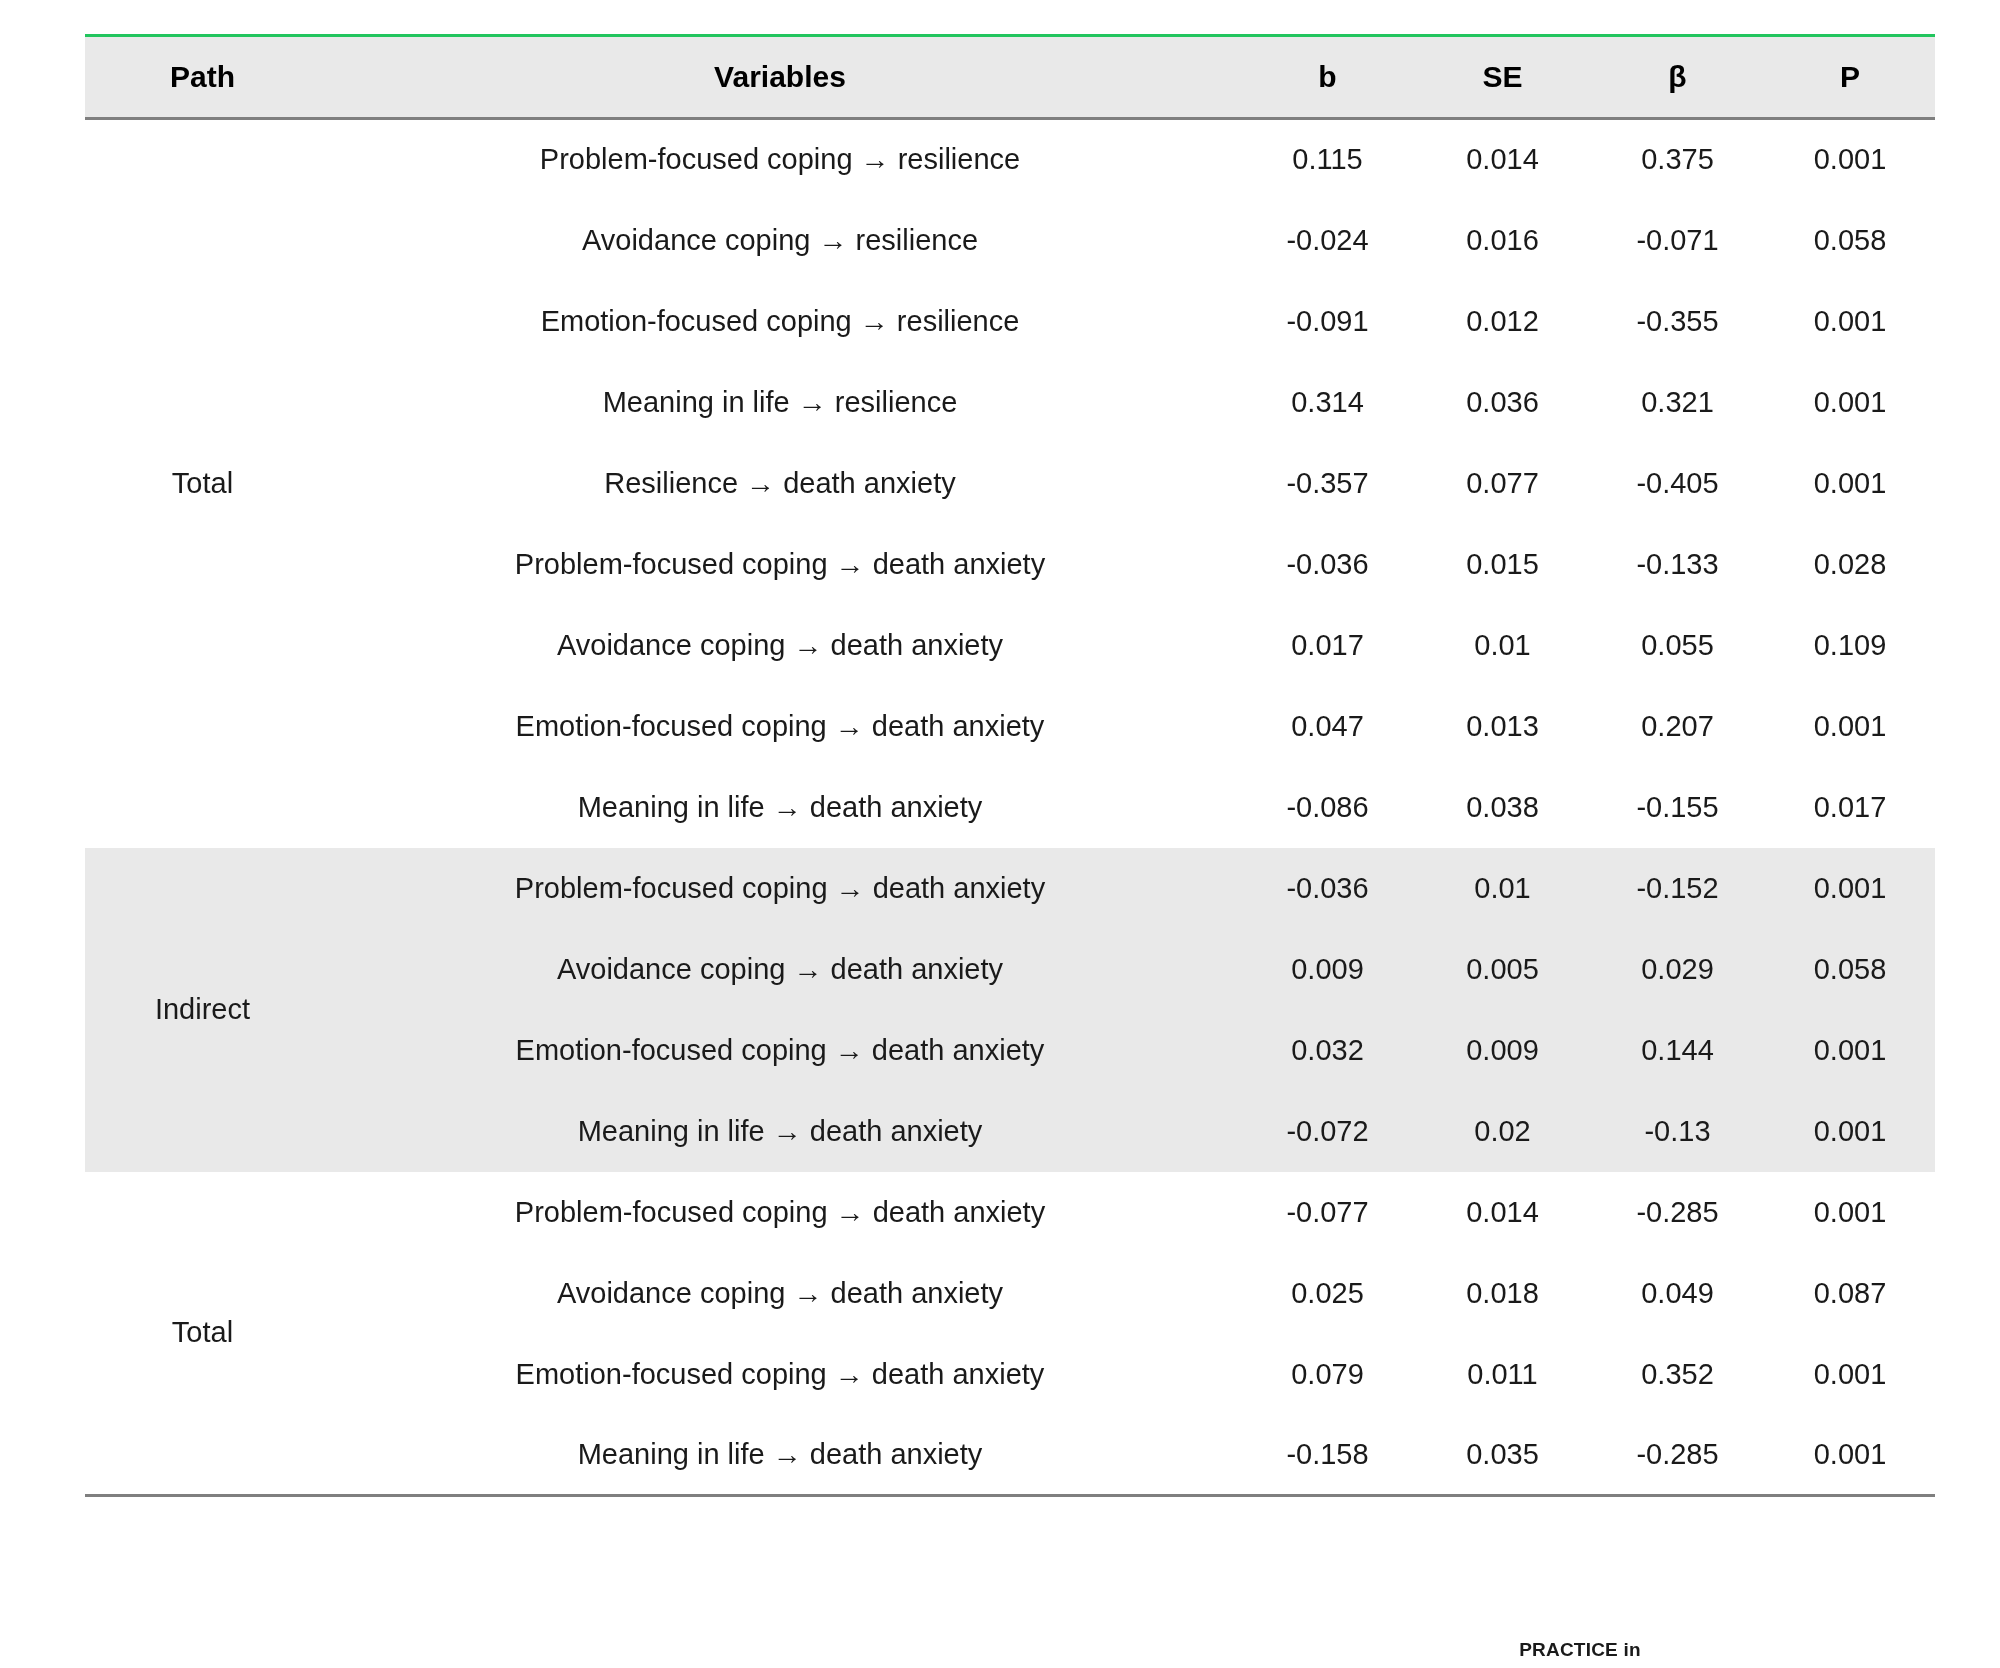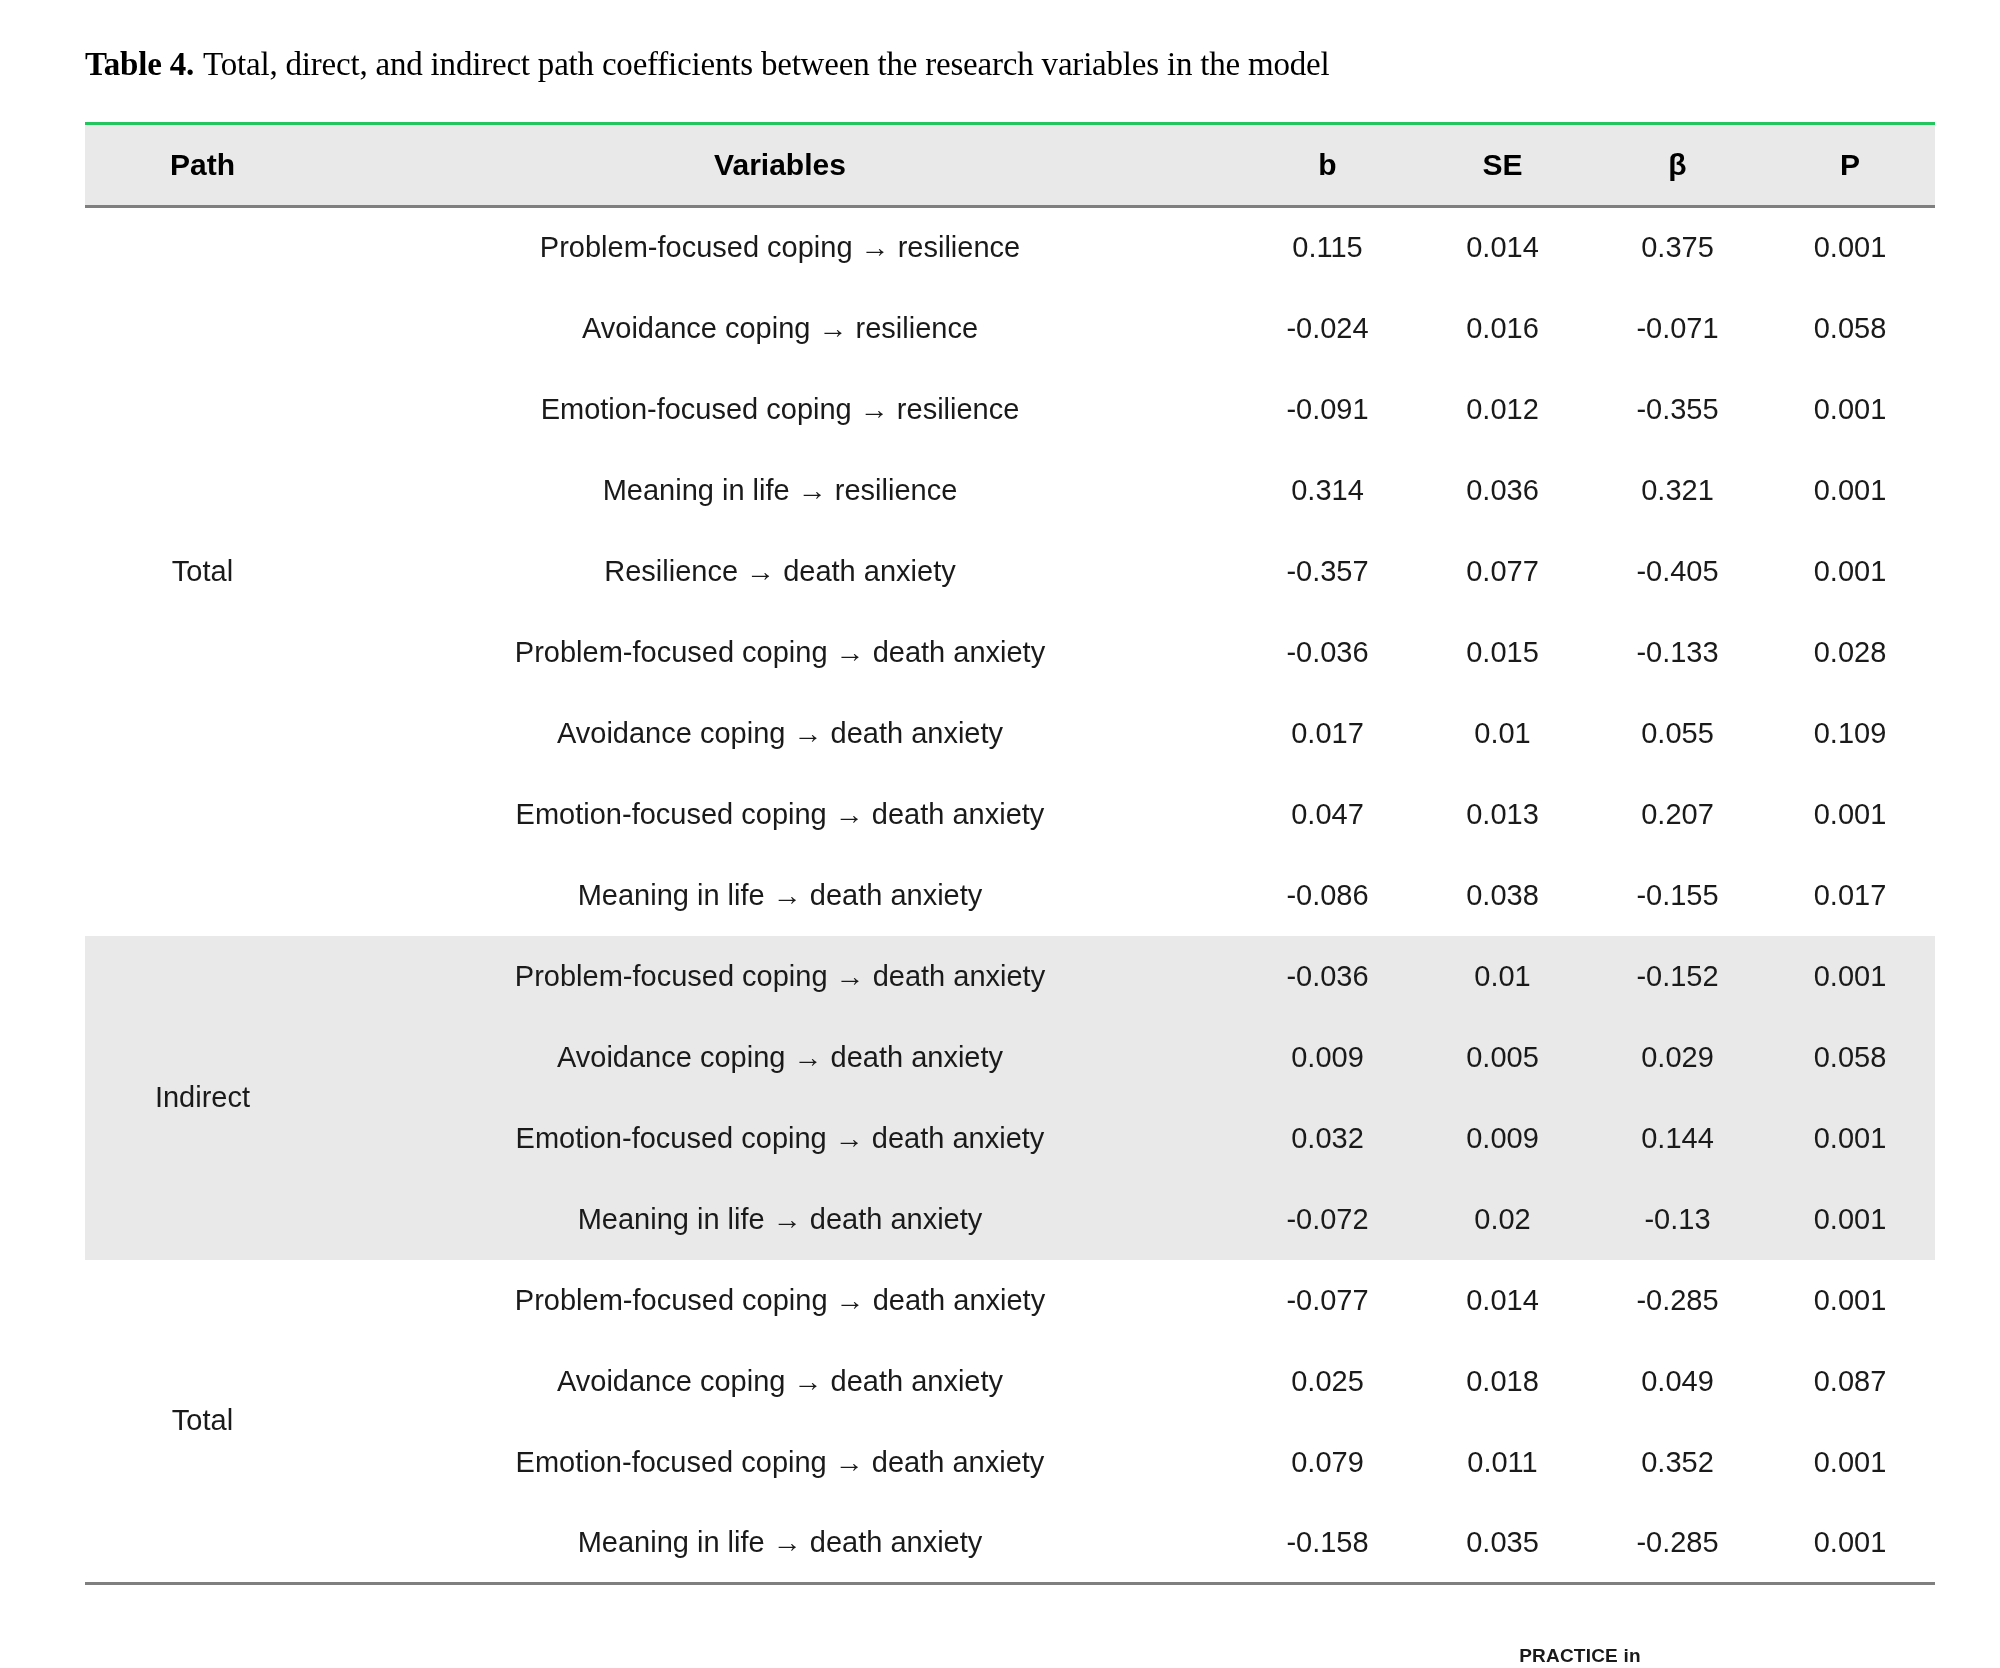--- a/index.html
+++ b/index.html
@@ -109,23 +109,20 @@
     font-weight: 400;
     color: #e6813a;
     line-height: 1;
   }
 </style>
 </head>
 <body>
 
 <div class="page">
 
-  <div class="caption">
-    <span class="cap-label">Table 4.</span><span class="cap-text">Total, direct, and indirect path coefficients between the research variables in the model</span>
-  </div>
 
   <table class="coef">
     <colgroup>
       <col class="c-path">
         <col class="c-var">
         <col class="c-b">
         <col class="c-se">
         <col class="c-beta">
         <col class="c-p">
     </colgroup>

